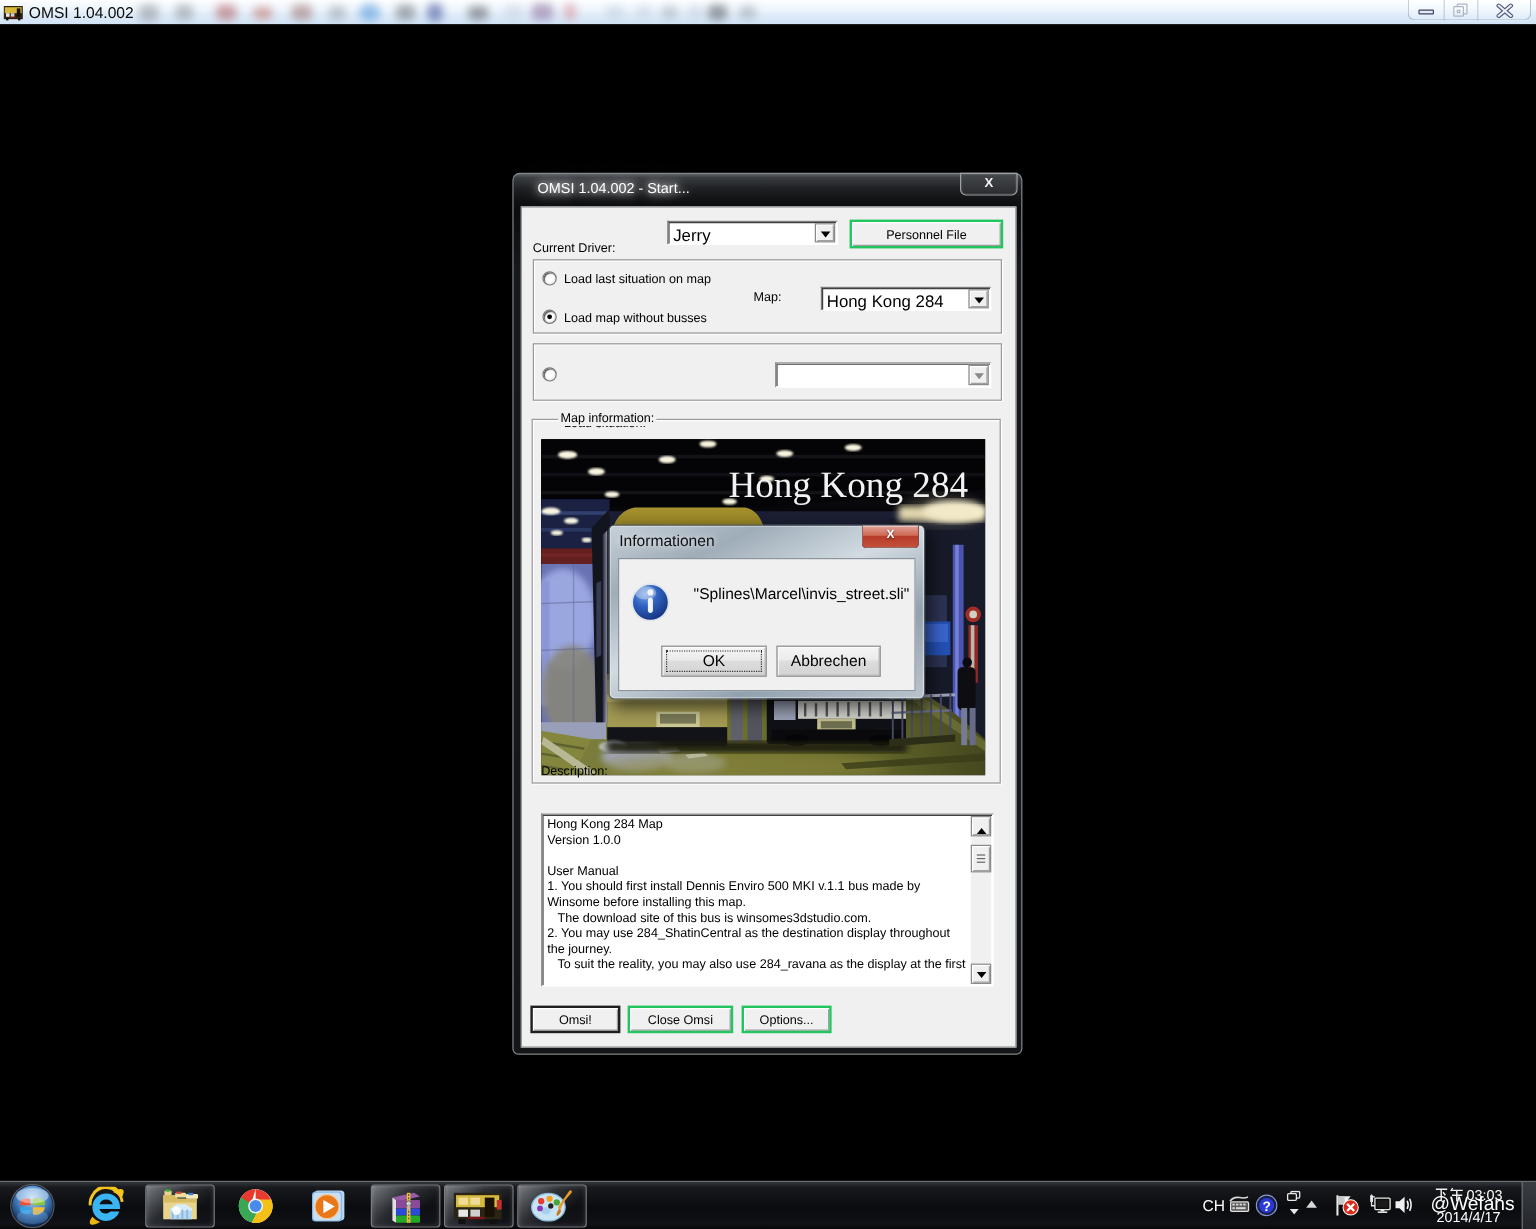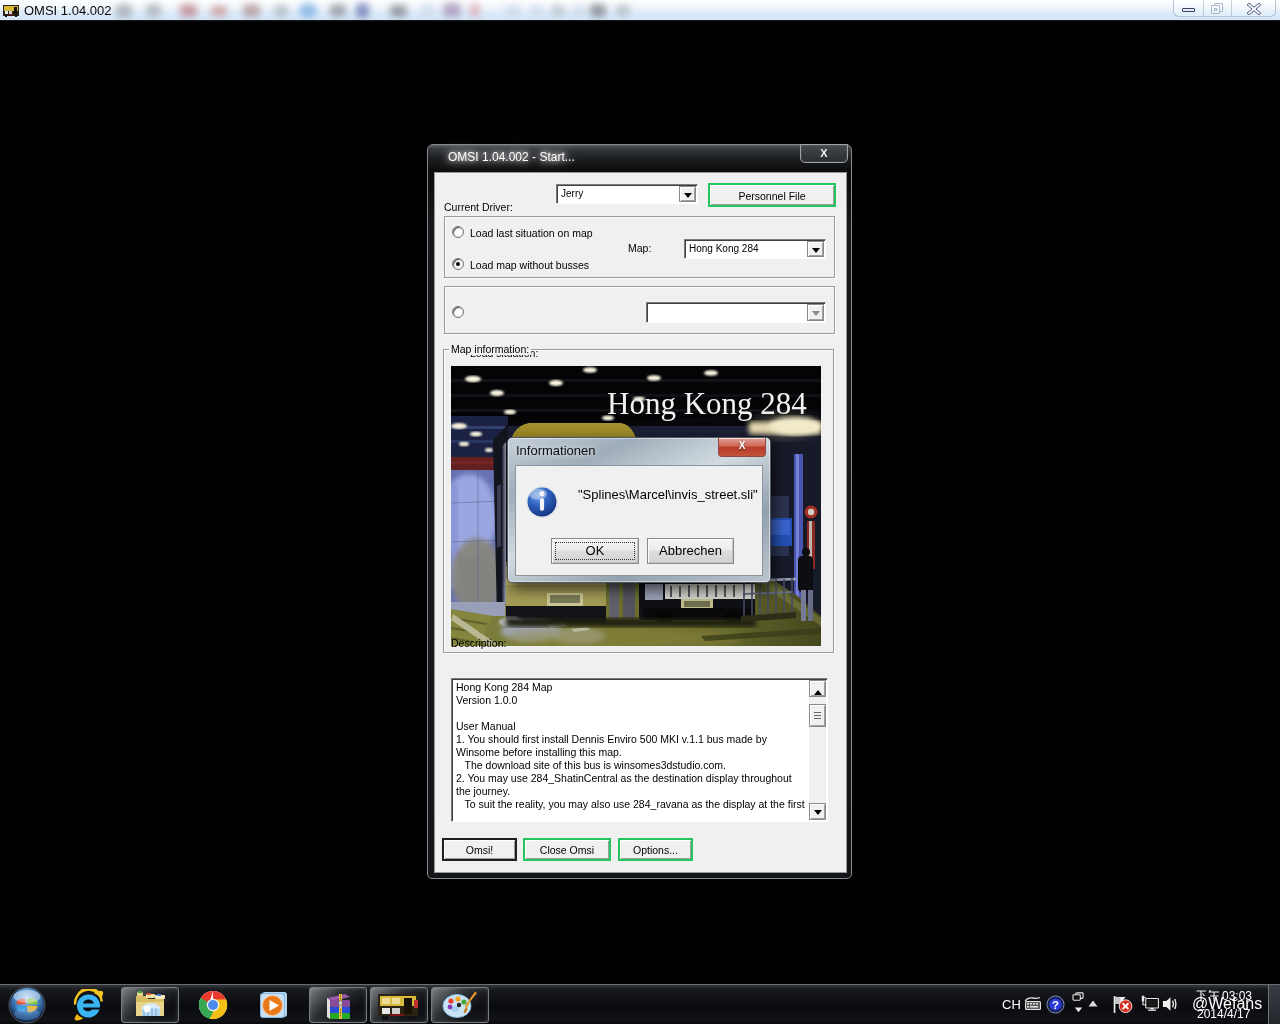--- a/index.html
+++ b/index.html
@@ -19,21 +19,21 @@
 .wbtn:first-child { border-left:none; }
 
 
 .lbl { position:absolute; font-size:10.5px; color:#000; white-space:nowrap; }
 .cbtn { position:absolute; background:#f0f0f0; border:2px solid #22c55e;
   box-shadow:inset 1px 1px 0 #ffffff, inset -1px -1px 0 #9d9d9d;
   font-size:10.5px; color:#000; text-align:center; }
 .combo { position:absolute; background:#fff; border-top:1px solid #7b7b7b; border-left:1px solid #7b7b7b;
   border-bottom:1px solid #fff; border-right:1px solid #fff;
   box-shadow:inset 1px 1px 0 #404040; }
-.combo .txt { position:absolute; left:4px; top:3px; font-size:10px; color:#000;text-align:right; }
+.combo .txt { position:absolute; left:4px; top:3px; font-size:14px; color:#000;text-align:right; }
 .combo .dd { position:absolute; right:1px; top:1px; bottom:1px; width:17px; background:#f0f0f0;
   border:1px solid #8a8a8a; box-shadow:inset 1px 1px 0 #fff, inset -1px -1px 0 #a0a0a0; }
 .combo .dd:after { content:""; position:absolute; left:4px; top:6px; border:4px solid transparent; border-top:5px solid #000; }
 .combo.dis .dd:after { border-top-color:#8a8a8a; }
 .gbox { position:absolute; border:1px solid #9a9a9a; box-shadow:inset 1px 1px 0 #fdfdfd, 1px 1px 0 #fdfdfd; }
 .radio { position:absolute; width:12px; height:12px; border-radius:50%; background:#fff;
   border:1px solid #777; box-shadow:inset 1px 1px 1px #555, inset -1px -1px 0 #eee; }
 .radio.on:after { content:""; position:absolute; left:3px; top:3px; width:4px; height:4px; border-radius:50%; background:#000; }
 
 
@@ -167,21 +167,21 @@
     </div>
 
     <div class="gbox" style="left:9px;top:113px;width:391px;height:48px;"></div>
     <div class="radio" style="left:17px;top:133px;"></div>
     <div class="lbl" style="left:35px;top:134px;margin-top:40px;">Load situation:</div>
     <div class="combo dis" style="left:211px;top:129px;width:180px;height:21px;">
       <div class="dd"></div>
     </div>
 
     <div class="gbox" style="left:8px;top:176px;width:391px;height:304px;"></div>
-    <div class="lbl" style="left:14px;top:170px;background:#f0f0f0;padding:0 2px;">Map information:</div>
+    <div class="lbl" style="left:30px;top:170px;background:#f0f0f0;padding:0 2px;">Map information:</div>
     <div class="abs" id="photo" style="left:16px;top:193px;width:370px;height:280px;background:#0a0a0e;">
       <svg width="370" height="280" viewBox="0 0 370 280">
         <defs>
           <filter id="b2">
               <feGaussianBlur stdDeviation="1.1"></feGaussianBlur>
             </filter>
           <filter id="b4">
               <feGaussianBlur stdDeviation="2.5"></feGaussianBlur>
             </filter>
           <filter id="b8">

